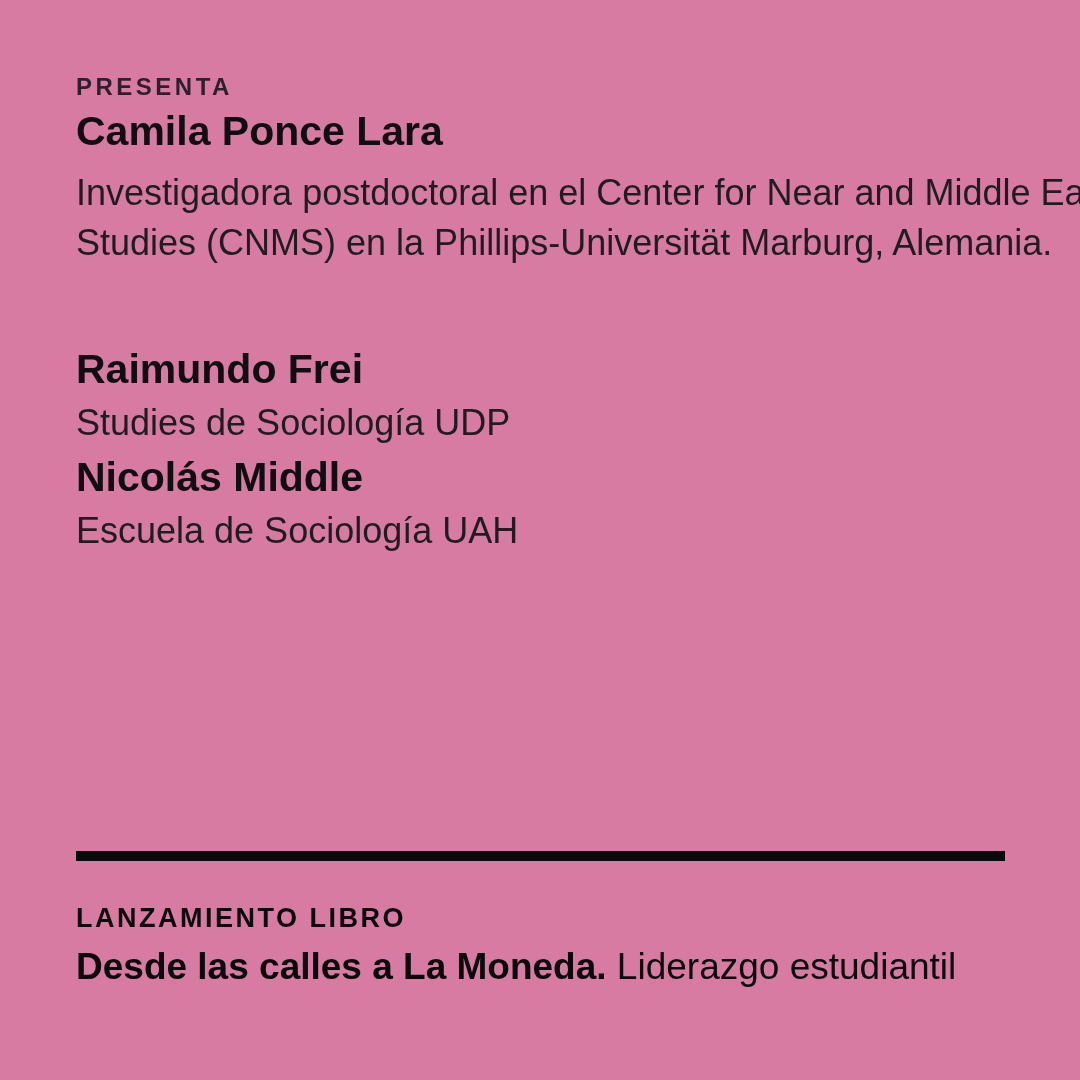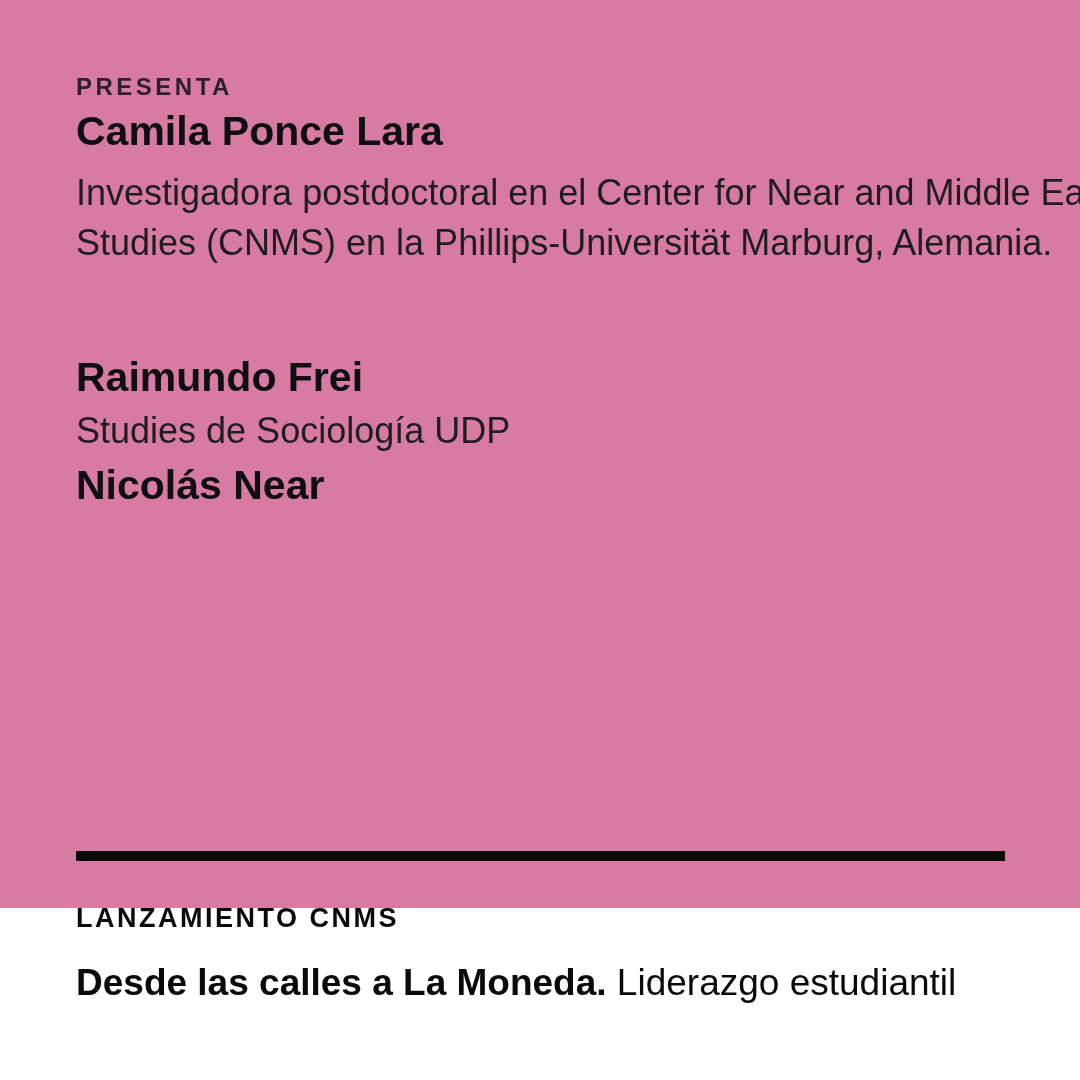--- a/index.html
+++ b/index.html
@@ -8,21 +8,21 @@
   }
   body {
     width: 1080px;
     height: 1080px;
     overflow: hidden;
     font-family: "Liberation Sans", sans-serif;
   }
   .poster {
     position: relative;
     width: 1080px;
-    height: 908px;
+    height: 1080px;
     background: var(--bg, #d77ba3);
   }
   .kicker {
     font-size: 24px;
     font-weight: 700;
     letter-spacing: 3.5px;
     color: var(--kicker, #2d1f2d);
     white-space: nowrap;
   }
   .person-name {
@@ -47,21 +47,21 @@
   .section-presenta .person-name { line-height: 50px; margin-top: 4px; }
   .section-presenta .bio-line { line-height: 50px; }
   .bio { margin-top: 12px; }
   
   .section-comentan {
     position: absolute;
     left: 76px;
     top: 343px;
   }
   .section-comentan .kicker { line-height: 30px; }
-  .speakers { margin-top: 8px; }
+  .speakers { margin-top: 0; }
   .speaker .person-name { line-height: 52px; }
   .speaker .light-text { line-height: 56px; }
   
   .divider {
     position: absolute;
     left: 76px;
     top: 851px;
     width: 929px;
     height: 10px;
     background: var(--black, #0a0a0a);
@@ -73,21 +73,21 @@
   }
   .launch-kicker {
     font-size: 27px;
     font-weight: 600;
     letter-spacing: 2.5px;
     color: var(--black, #0a0a0a);
     line-height: 34px;
     white-space: nowrap;
   }
   .book-title {
-    margin-top: 24px;
+    margin-top: 8px;
     font-size: 37px;
     line-height: 48px;
     color: var(--black, #0a0a0a);
     white-space: nowrap;
   }
   .book-title .bold { font-weight: 800; }
   .book-title .regular { font-weight: 400; }
 </style>
 </head>
 <body>
@@ -103,27 +103,28 @@
     </div>
   </div>
 
   <div class="section-comentan">
     <div class="speakers">
       <div class="speaker">
         <div class="person-name">Raimundo Frei</div>
         <div class="light-text">Studies de Sociología UDP</div>
       </div>
       <div class="speaker">
-        <div class="person-name">Nicolás Near</div>
+        <div class="person-name">Nicolás Middle</div>
+        <div class="light-text">Escuela de Sociología UAH</div>
       </div>
     </div>
   </div>
 
   <div class="divider"></div>
 
   <div class="section-lanzamiento">
-    <div class="launch-kicker">LANZAMIENTO CNMS</div>
+    <div class="launch-kicker">LANZAMIENTO LIBRO</div>
     <div class="book-title">
       <div><span class="bold">Desde las calles a La Moneda.</span><span class="regular"> Liderazgo estudiantil</span></div>
     </div>
   </div>
 
 </div>
 
 </body></html>

